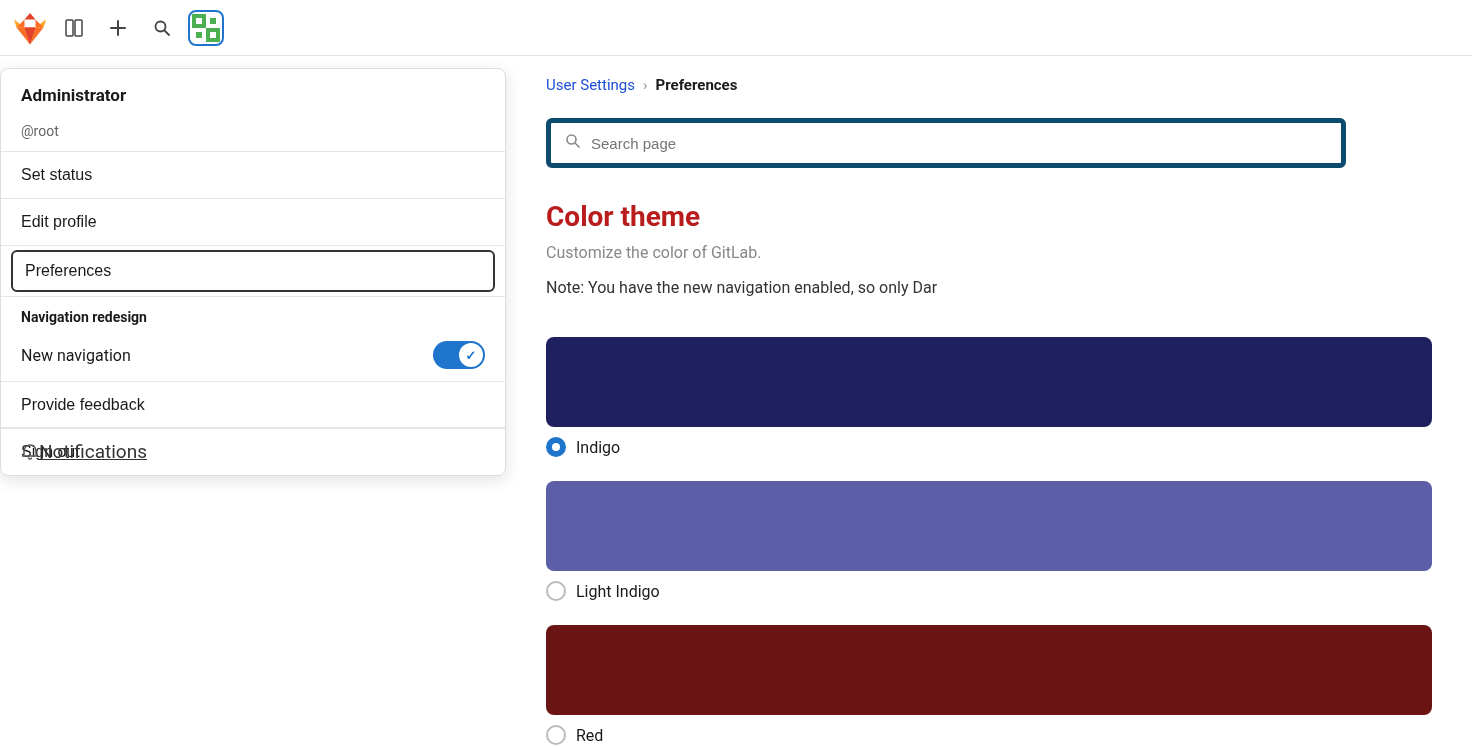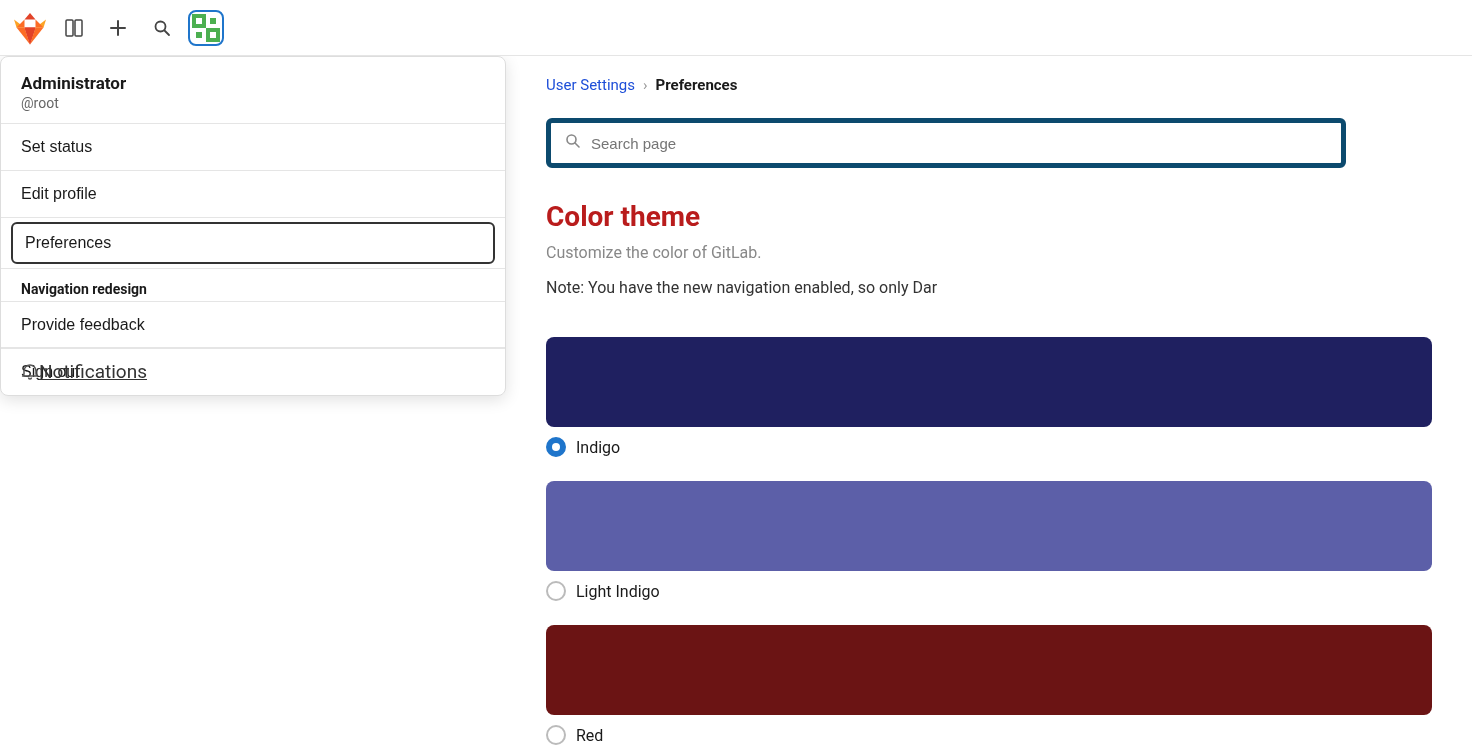--- a/index.html
+++ b/index.html
@@ -64,21 +64,21 @@
     .main-layout {
       display: flex;
       flex: 1;
       position: relative;
       overflow: hidden;
     }
 
     
     .dropdown-menu {
       position: absolute;
-      top: 0;
+      top: 12px;
       left: 0;
       width: 506px;
       background: #fff;
       border: 1px solid #ddd;
       border-radius: 8px;
       box-shadow: 0 4px 16px rgba(0,0,0,0.12);
       z-index: 200;
       overflow: hidden;
     }
 
@@ -89,21 +89,21 @@
 
     .dropdown-username {
       font-size: 17px;
       font-weight: 700;
       color: #1a1a1a;
     }
 
     .dropdown-handle {
       font-size: 14px;
       color: #666;
-      margin-top: 2px;
+      margin-top: 18px;
     }
 
     .dropdown-item {
       display: flex;
       align-items: center;
       padding: 14px 20px;
       font-size: 16px;
       color: #1a1a1a;
       cursor: pointer;
       border: none;
@@ -382,20 +382,28 @@
     <button class="dropdown-item">Edit profile</button>
 
     <div class="dropdown-divider"></div>
 
     <button class="dropdown-item dropdown-item-preferences">Preferences</button>
 
     <div class="dropdown-divider"></div>
 
     <div class="dropdown-section-label">Navigation redesign</div>
 
+    <div class="dropdown-item-with-toggle">
+      <span style="font-size:16px;color:#1a1a1a;">New navigation</span>
+      <div class="toggle-switch">
+        <div class="toggle-knob">
+          <span class="toggle-check">✓</span>
+        </div>
+      </div>
+    </div>
 
     <div class="dropdown-divider"></div>
 
     <button class="dropdown-item">Provide feedback</button>
 
     <div class="dropdown-divider"></div>
 
     <button class="dropdown-item">Sign out</button>
 
     <div class="notifications-row">

